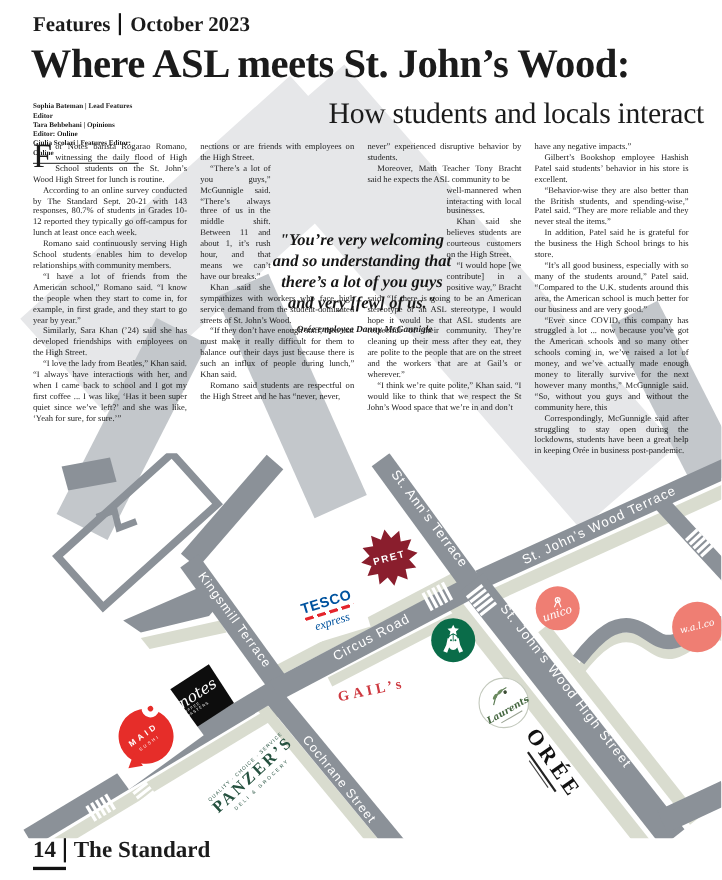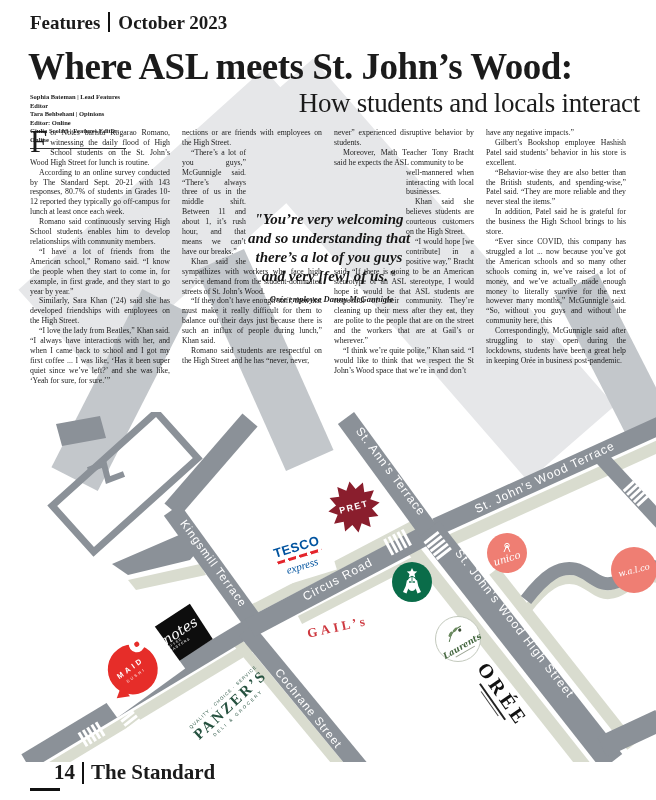--- a/index.html
+++ b/index.html
@@ -6,21 +6,21 @@
   #page{position:relative;width:656px;height:800px;background:#fff;overflow:hidden;
         font-family:"Liberation Serif",serif;color:#1b1b1b;}
   
   .wm{position:absolute;z-index:0;}
   .wm-light{background:#e6e7e9;}
   .wm-mid{background:#c3c7cb;}
   
   #kicker{position:absolute;left:30px;top:12px;z-index:2;display:flex;align-items:flex-start;
           font-weight:bold;font-size:19px;}
   #kicker .bar{width:2px;height:20px;background:#111;margin:0 8px;}
-  #headline{position:absolute;left:28px;top:48px;width:615px;z-index:2;
+  #headline{position:absolute;left:28px;top:40px;width:615px;z-index:2;
             font-weight:bold;font-size:37px;letter-spacing:-0.5px;line-height:1.05;font-family:Liberation Serif, serif;}
   #subheadline{position:absolute;right:16px;top:88px;z-index:2;
                font-size:27px;letter-spacing:-0.3px;}
   #bylines{position:absolute;left:30px;top:93px;z-index:2;width:96px;
            font-weight:bold;font-size:6.5px;line-height:8.6px;
            border-bottom:1px solid #333;padding-bottom:3px;}
   
   .col{position:absolute;top:128px;width:140px;z-index:2;
        font-size:7.8px;line-height:9.9px;text-align:justify;}
   .para{margin:0;text-indent:9px;}
@@ -69,21 +69,21 @@
   .panzers .tag{font-family:"Liberation Sans",sans-serif;font-size:4.5px;letter-spacing:1px;}
   .panzers .t{font-size:15px;font-weight:bold;letter-spacing:2.5px;line-height:17px;}
   .panzers .sub{font-family:"Liberation Sans",sans-serif;font-size:4.5px;letter-spacing:2px;}
   .oree{left:440px;top:268px;width:110px;height:40px;transform:rotate(55deg);
         text-align:center;color:#111;}
   .oree .t{font-size:20px;font-weight:bold;letter-spacing:4px;line-height:20px;}
   .oree .sub1{width:44px;height:1.5px;background:#222;margin:2px auto 2px;}
   .oree .sub2{width:30px;height:1px;background:#444;margin:0 auto;}
   
   #footer{position:absolute;left:30px;top:760px;z-index:4;display:flex;align-items:center;
-          font-weight:bold;font-size:21px;margin-left:24px;}
+          font-weight:bold;font-size:21px;}
   #footer .bar{width:2px;height:22px;background:#111;margin:0 7px;}
   #footer-rule{position:absolute;left:30px;top:788px;width:30px;height:3px;background:#111;z-index:4;}
 </style>
 </head>
 <body>
 
 <div id="page">
 
   <div class="wm wm-light" style="left:363px;top:40px;width:115px;height:460px;transform:rotate(-41deg);"></div>
   <div class="wm wm-light" style="left:122px;top:57px;width:115px;height:330px;transform:rotate(48deg);"></div>
@@ -130,20 +130,21 @@
     <p class="para">Khan said she believes students are courteous customers on the High Street.</p>
     <p class="para">“I would hope [we contribute] in a positive way,” Bracht said. “If there is going to be an American stereotype or an ASL stereotype, I would hope it would be that ASL students are respectful of their community. They’re cleaning up their mess after they eat, they are polite to the people that are on the street and the workers that are at Gail’s or wherever.”</p>
     <p class="para">“I think we’re quite polite,” Khan said. “I would like to think that we respect the St John’s Wood space that we’re in and don’t</p>
   </div>
 
   <div class="col" style="left:486px">
     <p class="para cont">have any negative impacts.”</p>
     <p class="para">Gilbert’s Bookshop employee Hashish Patel said students’ behavior in his store is excellent.</p>
     <p class="para">“Behavior-wise they are also better than the British students, and spending-wise,” Patel said. “They are more reliable and they never steal the items.”</p>
     <p class="para">In addition, Patel said he is grateful for the business the High School brings to his store.</p>
+    <p class="para">“It’s all good business, especially with so many of the students around,” Patel said. “Compared to the U.K. students around this area, the American school is much better for our business and are very good.”</p>
     <p class="para">“Ever since COVID, this company has struggled a lot ... now because you’ve got the American schools and so many other schools coming in, we’ve raised a lot of money, and we’ve actually made enough money to literally survive for the next however many months,” McGunnigle said. “So, without you guys and without the community here, this</p>
     <p class="para">Correspondingly, McGunnigle said after struggling to stay open during the lockdowns, students have been a great help in keeping Orée in business post-pandemic.</p>
   </div>
 
   <div id="pullquote">
     <div id="pq-text">"You’re very welcoming and so understanding that there’s a lot of you guys and very [few] of us."</div>
     <div id="pq-attr">- Orée employee Danny McGannigle</div>
   </div>
 
   <div id="map">

